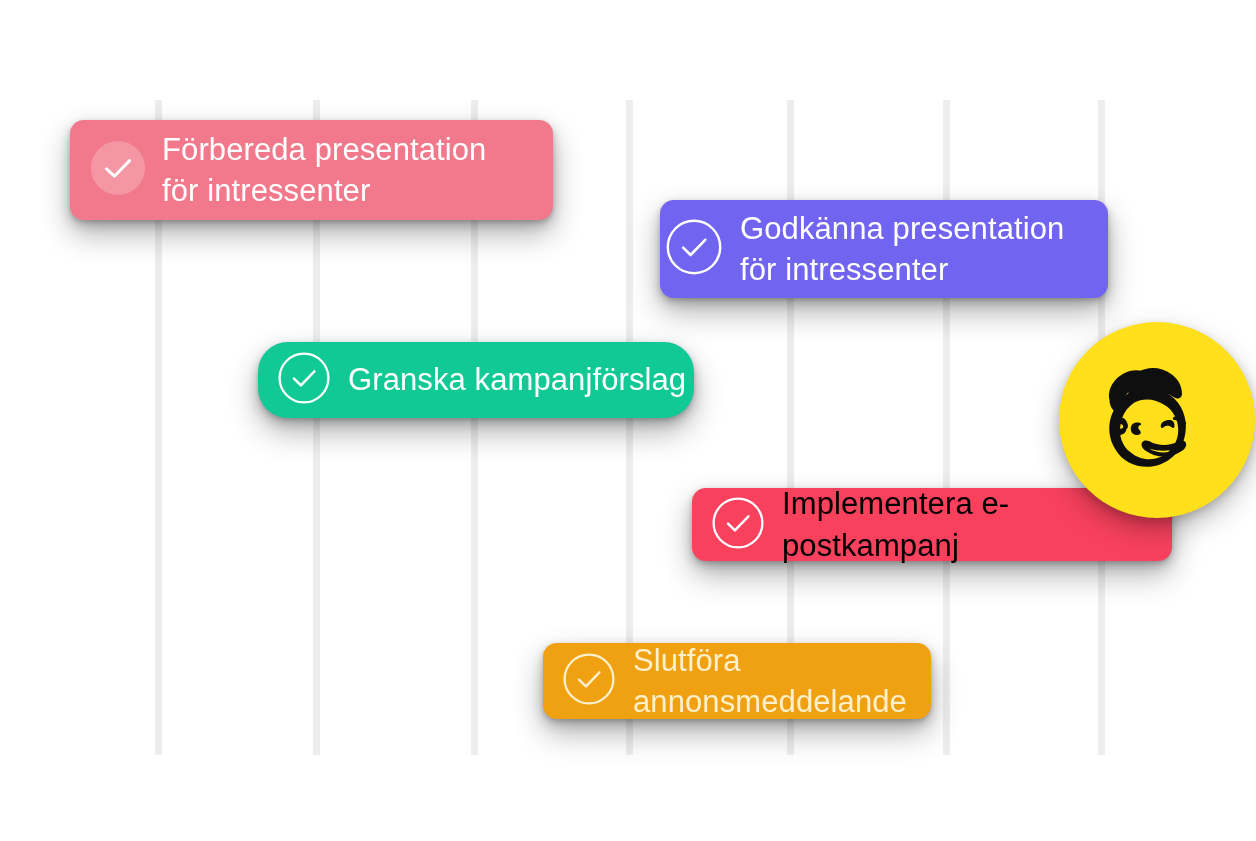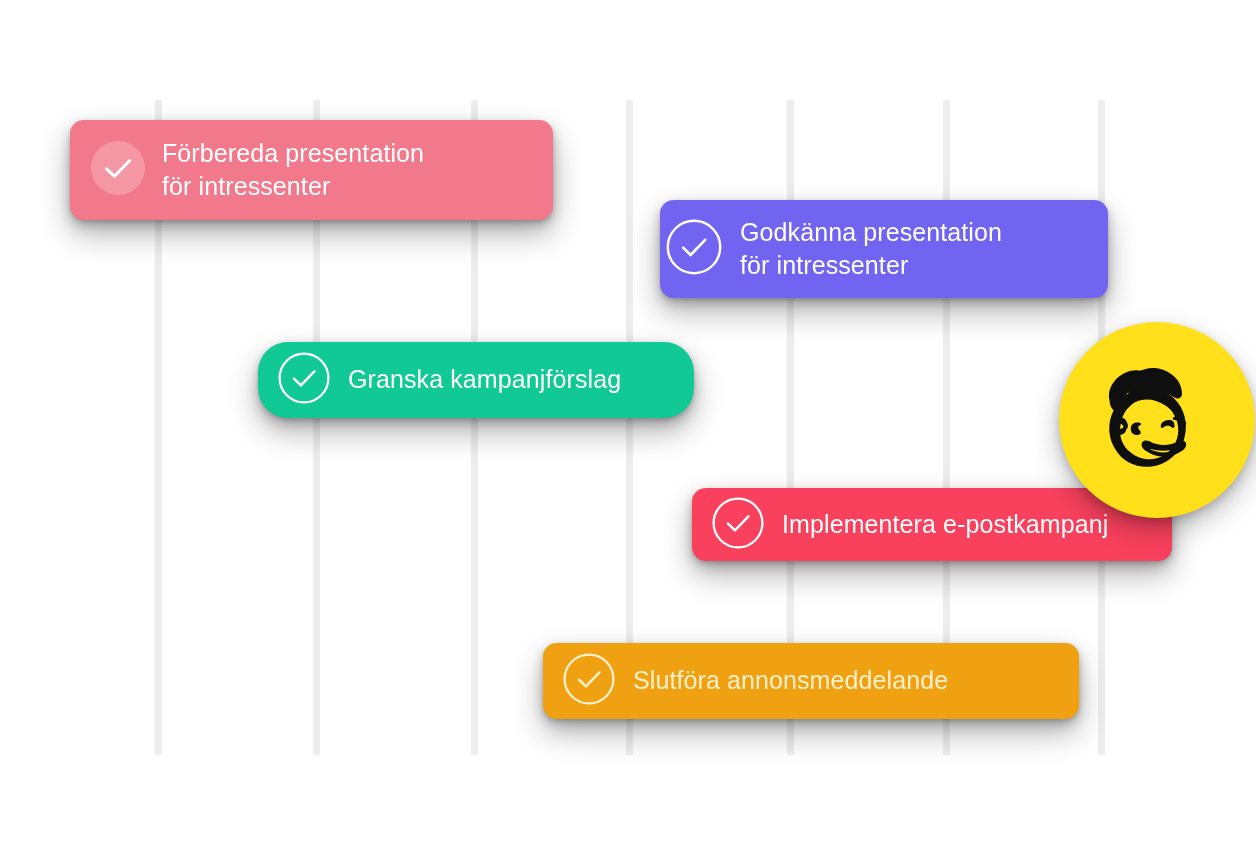--- a/index.html
+++ b/index.html
@@ -53,21 +53,21 @@
       0 2px 4px rgba(0, 0, 0, 0.14);
   }
 
   .card-icon {
     flex: 0 0 auto;
     display: block;
   }
 
   .card-label {
     color: #ffffff;
-    font-size: 25px;
+    font-size: 31px;
     line-height: 1.33;
     letter-spacing: 0.1px;
     white-space: pre-line;
     font-weight: 400;
   }
 
   
   .card-prepare {
     left: 70px;  top: 120px;  width: 483px; height: 100px;
     padding-left: 20px;
@@ -93,21 +93,21 @@
   }
   .card-brainstorm .card-label { margin-left: 16px; }
 
   .card-implement {
     left: 692px; top: 488px;  width: 480px; height: 73px;
     padding-left: 20px;
   }
   .card-implement .card-label { margin-left: 18px; }
 
   .card-finalize {
-    left: 543px; top: 643px;  width: 536px; height: 76px;
+    left: 543px; top: 643px;  width: 388px; height: 76px;
     padding-left: 20px;
   }
   .card-finalize .card-label { margin-left: 18px; }
 
   
   .mailchimp-badge {
     position: absolute;
     z-index: 3;
     width: 196px;
     height: 196px;
@@ -173,21 +173,21 @@
     </div>
 
 
     <div class="task-card card-implement" style="background: rgb(249, 65, 93);">
       <span class="card-icon">
         <svg width="52" height="52" viewBox="0 0 52 52" aria-hidden="true">
           <circle cx="26" cy="26" r="24.4" fill="none" stroke="#ffffff" stroke-width="2.3"></circle>
           <path d="M16 26.6 L22.9 33.4 L36.4 19.3" fill="none" stroke="#ffffff" stroke-width="2.5" stroke-linecap="round" stroke-linejoin="round"></path>
         </svg>
       </span>
-      <span class="card-label" style="color: #ffffff;">Implementera e-postkampanj</span>
+      <span class="card-label" style="color: #000000;">Implementera e-postkampanj</span>
     </div>
 
     <div class="task-card card-finalize" style="background: rgb(240, 161, 17);">
       <span class="card-icon">
         <svg width="52" height="52" viewBox="0 0 52 52" aria-hidden="true">
           <circle cx="26" cy="26" r="24.4" fill="none" stroke="#FFF0CC" stroke-width="2.3"></circle>
           <path d="M16 26.6 L22.9 33.4 L36.4 19.3" fill="none" stroke="#FFF0CC" stroke-width="2.5" stroke-linecap="round" stroke-linejoin="round"></path>
         </svg>
       </span>
       <span class="card-label" style="color: rgb(255, 240, 204);">Slutföra annonsmeddelande</span>

